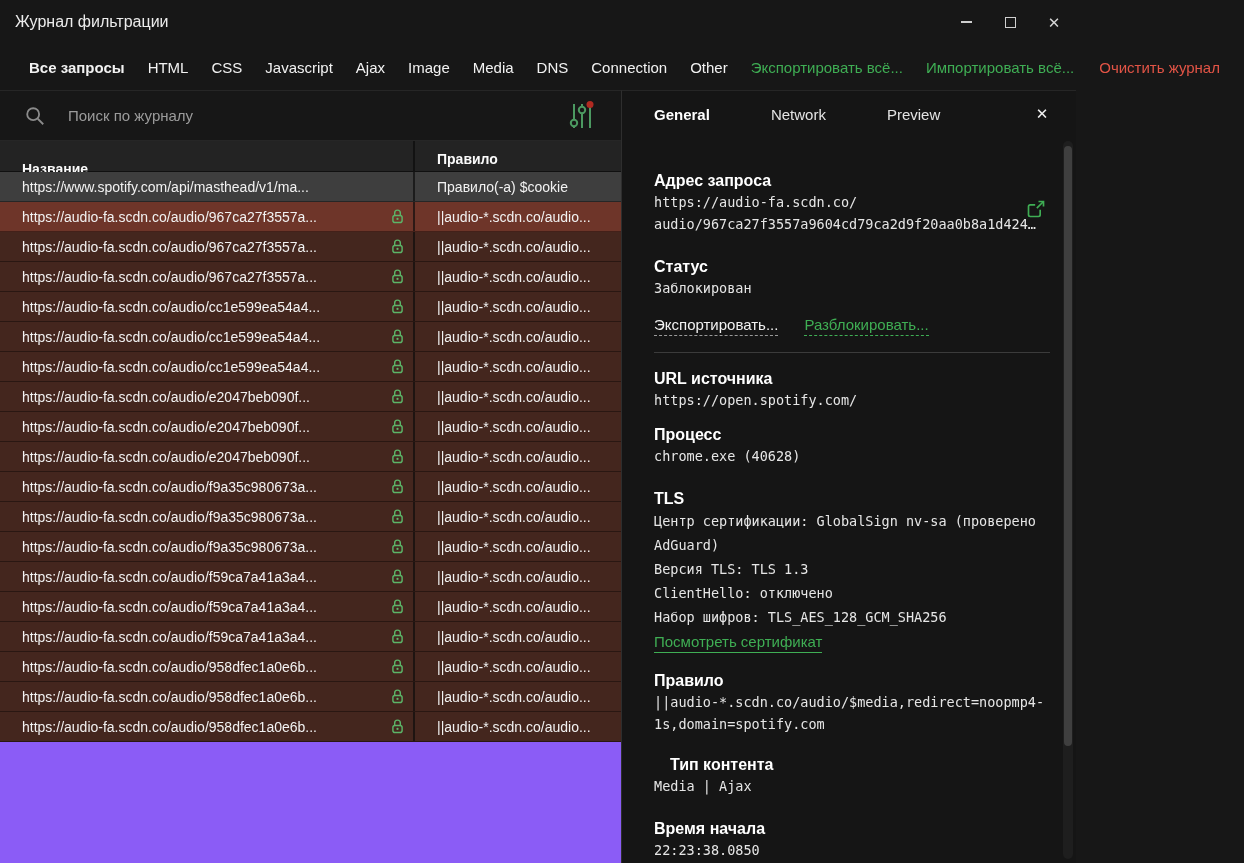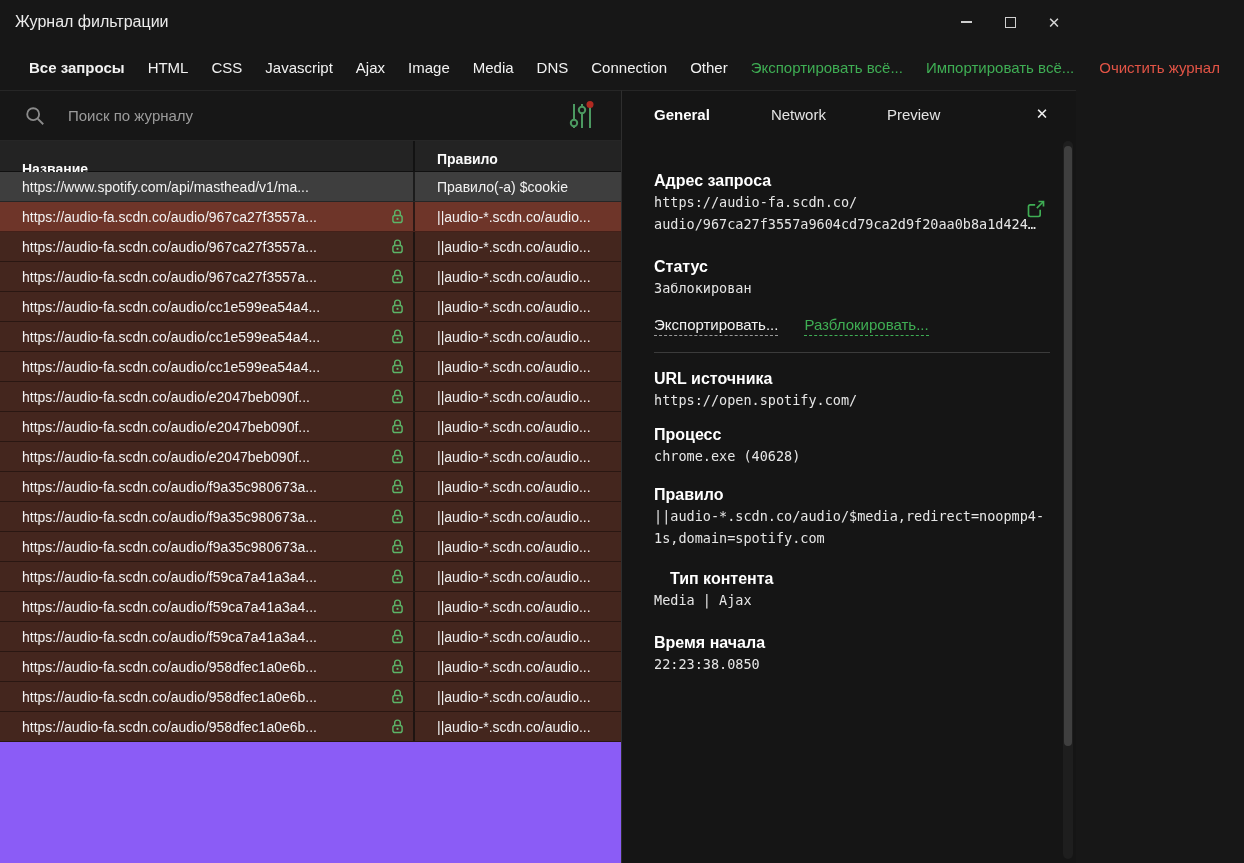--- a/index.html
+++ b/index.html
@@ -414,20 +414,28 @@
         <section>
           <div class="lbl" style="margin-top:0;">URL источника</div>
           <div class="val">https://open.spotify.com/</div>
         </section>
 
         <section>
           <div class="lbl mt24">Процесс</div>
           <div class="val">chrome.exe (40628)</div>
         </section>
 
+        <section>
+          <div class="lbl mt22">TLS</div>
+          <div class="tls-line">Центр сертификации: GlobalSign nv-sa (проверено AdGuard)</div>
+          <div class="tls-line">Версия TLS: TLS 1.3</div>
+          <div class="tls-line">ClientHello: отключено</div>
+          <div class="tls-line">Набор шифров: TLS_AES_128_GCM_SHA256</div>
+          <span class="dlink green-solid">Посмотреть сертификат</span>
+        </section>
 
         <section>
           <div class="lbl mt18">Правило</div>
           <div class="val">||audio-*.scdn.co/audio/$media,redirect=noopmp4-1s,domain=spotify.com</div>
         </section>
 
         <section>
           <div class="lbl mt20">Тип контента</div>
           <div class="val">Media | Ajax</div>
         </section>

